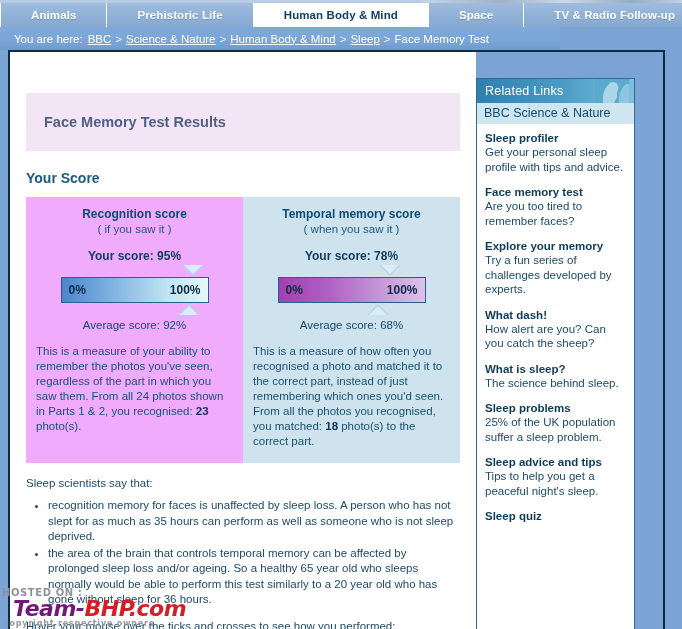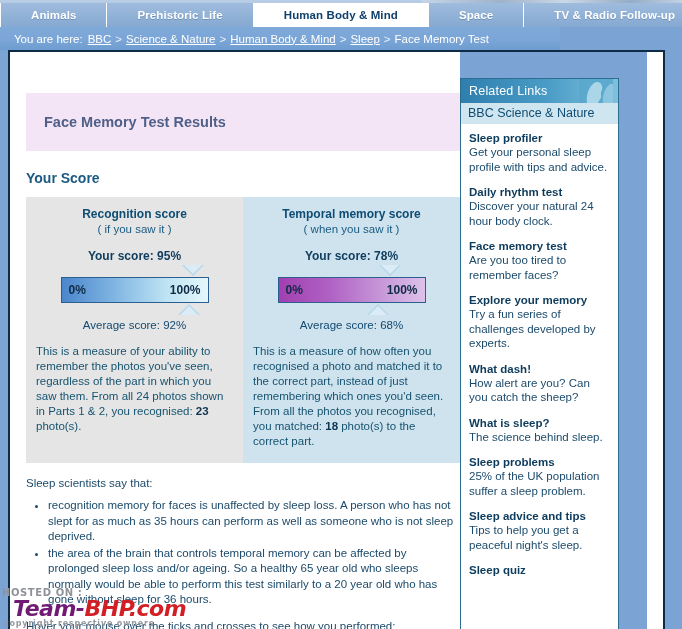--- a/index.html
+++ b/index.html
@@ -134,21 +134,21 @@
   .score-panels {
     display: flex;
     width: 434px;
     align-items: stretch;
   }
   .panel {
     width: 217px;
     box-sizing: border-box;
     padding: 10px 8px 14px 8px;
   }
-  .panel.left  { background: #e5e5e5; }
+  .panel.left  { background: #f0abfc; }
   .panel.right { background: #cfe3ef; }
 
   .panel-title {
     text-align: center;
     font-weight: bold;
     font-size: 12px;
     color: #0f4c73;
     margin-bottom: 2px;
   }
   .panel-sub {
@@ -252,21 +252,21 @@
   ul.facts li { margin-bottom: 1px; }
   .hover-note {
     margin-top: 12px;
     font-size: 11.5px;
     color: #1b4a6b;
   }
 
   
   .side-col {
     position: absolute;
-    right: 16px; top: 0;
+    right: 0; top: 0;
     width: 187px; height: 100%;
     background: #7ba3d4;
     box-sizing: border-box;
   }
   .side-panel {
     position: absolute;
     left: 0; top: 26px;
     width: 159px;
     bottom: 0;
     background: #ffffff;
@@ -476,24 +476,20 @@
         </div>
 
         <div class="side-sub">BBC Science &amp; Nature</div>
 
         <div class="side-links">
           <div class="side-link-item">
             <div class="side-link-title">Sleep profiler</div>
             <div class="side-link-desc">Get your personal sleep profile with tips and advice.</div>
           </div>
           <div class="side-link-item">
-            <div class="side-link-title">Daily rhythm test</div>
-            <div class="side-link-desc">Discover your natural 24 hour body clock.</div>
-          </div>
-          <div class="side-link-item">
             <div class="side-link-title">Face memory test</div>
             <div class="side-link-desc">Are you too tired to remember faces?</div>
           </div>
           <div class="side-link-item">
             <div class="side-link-title">Explore your memory</div>
             <div class="side-link-desc">Try a fun series of challenges developed by experts.</div>
           </div>
           <div class="side-link-item">
             <div class="side-link-title">What dash!</div>
             <div class="side-link-desc">How alert are you? Can you catch the sheep?</div>

